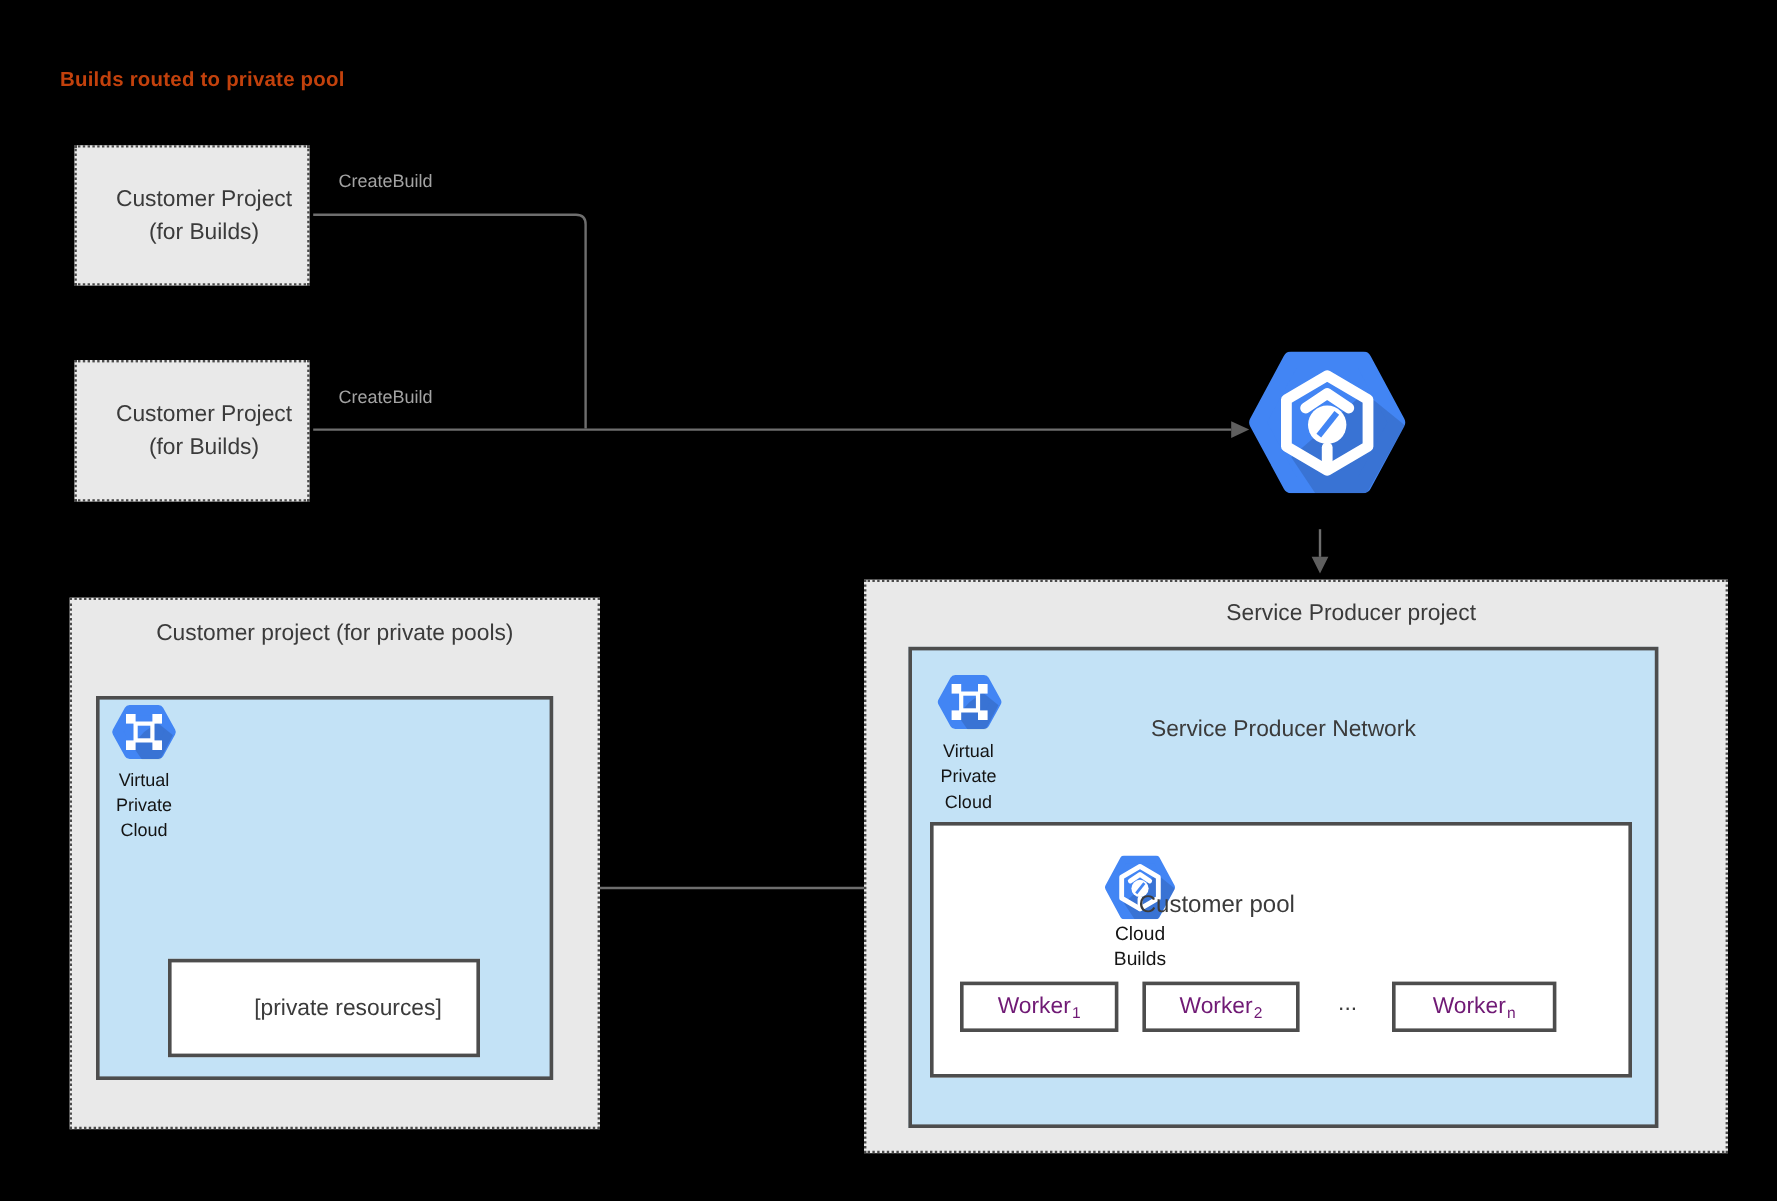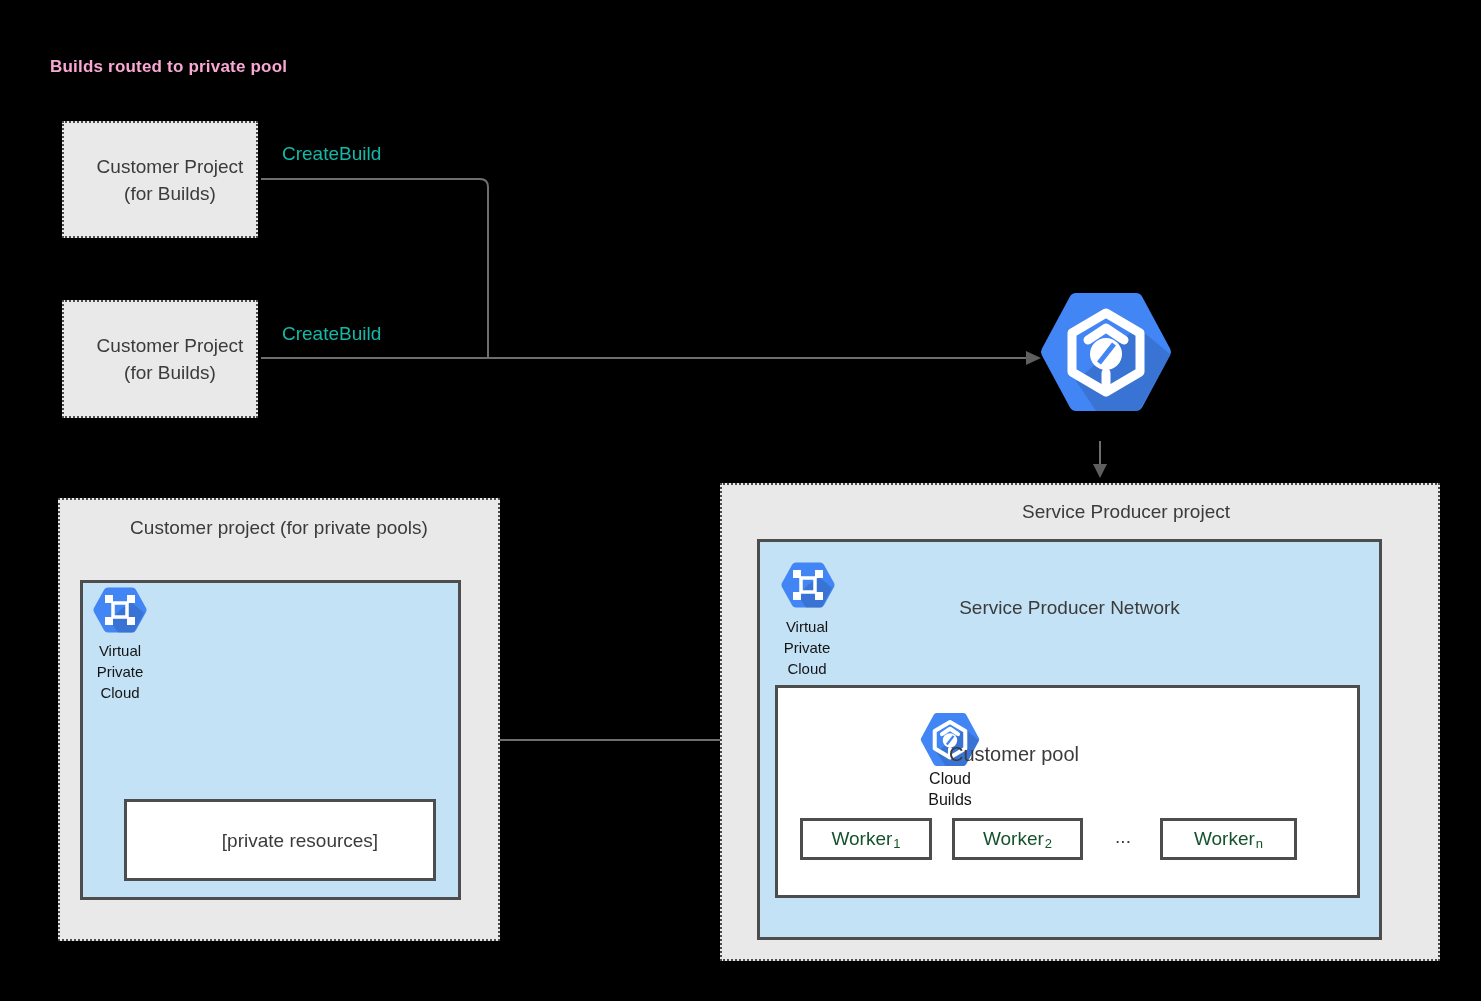--- a/index.html
+++ b/index.html
@@ -5,27 +5,27 @@
   html,body{margin:0;padding:0;background:#000;}
   #canvas{
     position:relative;width:1481px;height:1001px;background:#000;overflow:hidden;
     font-family:"Liberation Sans","DejaVu Sans",sans-serif;
   }
   .abs{position:absolute;}
   .box-dotted{position:absolute;background:#e9e9e9;border:2px dotted #4b4b4b;box-sizing:border-box;}
   .box-blue{position:absolute;background:#c3e2f6;border:3px solid #4d4d4d;box-sizing:border-box;}
   .box-white{position:absolute;background:#ffffff;border:3px solid #4d4d4d;box-sizing:border-box;}
   .flex-center{display:flex;align-items:center;justify-content:center;flex-direction:column;}
-  .title{font-size:17px;font-weight:bold;color:#f9a8d4;letter-spacing:.2px;}
+  .title{font-size:17px;font-weight:bold;color:#c2410c;letter-spacing:.2px;}
   .node-label{font-size:19px;color:#3b3b3b;text-align:center;line-height:27px;margin-left:20px;}
-  .edge-label{font-size:19px;color:#14b8a6;}
+  .edge-label{font-size:15px;color:#a3a3a3;}
   .zone-label{font-size:19px;color:#3b3b3b;text-align:center;}
   .icon-caption{font-size:15px;color:#141414;text-align:center;line-height:21px;}
   .worker-box{position:absolute;background:#fff;border:3px solid #4d4d4d;box-sizing:border-box;
-    display:flex;align-items:center;justify-content:center;font-size:19px;color:#14532d;}
+    display:flex;align-items:center;justify-content:center;font-size:19px;color:#701a75;}
   .worker-sub{font-size:13px;position:relative;bottom:-4px;margin-left:1px;}
   svg{display:block;}
   #connector-layer{position:absolute;left:0;top:0;pointer-events:none;}
 </style>
 </head>
 <body>
 
 <div id="canvas">
 
   <svg id="connector-layer" width="1481" height="1001" viewBox="0 0 1481 1001">
@@ -163,17 +163,17 @@
         <rect x="34" y="31" width="8" height="8"></rect>
     </g>
   </svg>
   <div class="abs icon-caption" style="left:66px;top:640px;width:108px;">
     <div>Virtual</div>
     <div>Private</div>
     <div>Cloud</div>
   </div>
 
 
-  <div class="box-white flex-center" style="left:124px;top:799px;width:312px;height:82px;padding-left:20px;">
+  <div class="box-white flex-center" style="left:140px;top:799px;width:260px;height:82px;padding-left:20px;">
     <div class="node-label">[private resources]</div>
   </div>
 
 </div>
 
 </body></html>

